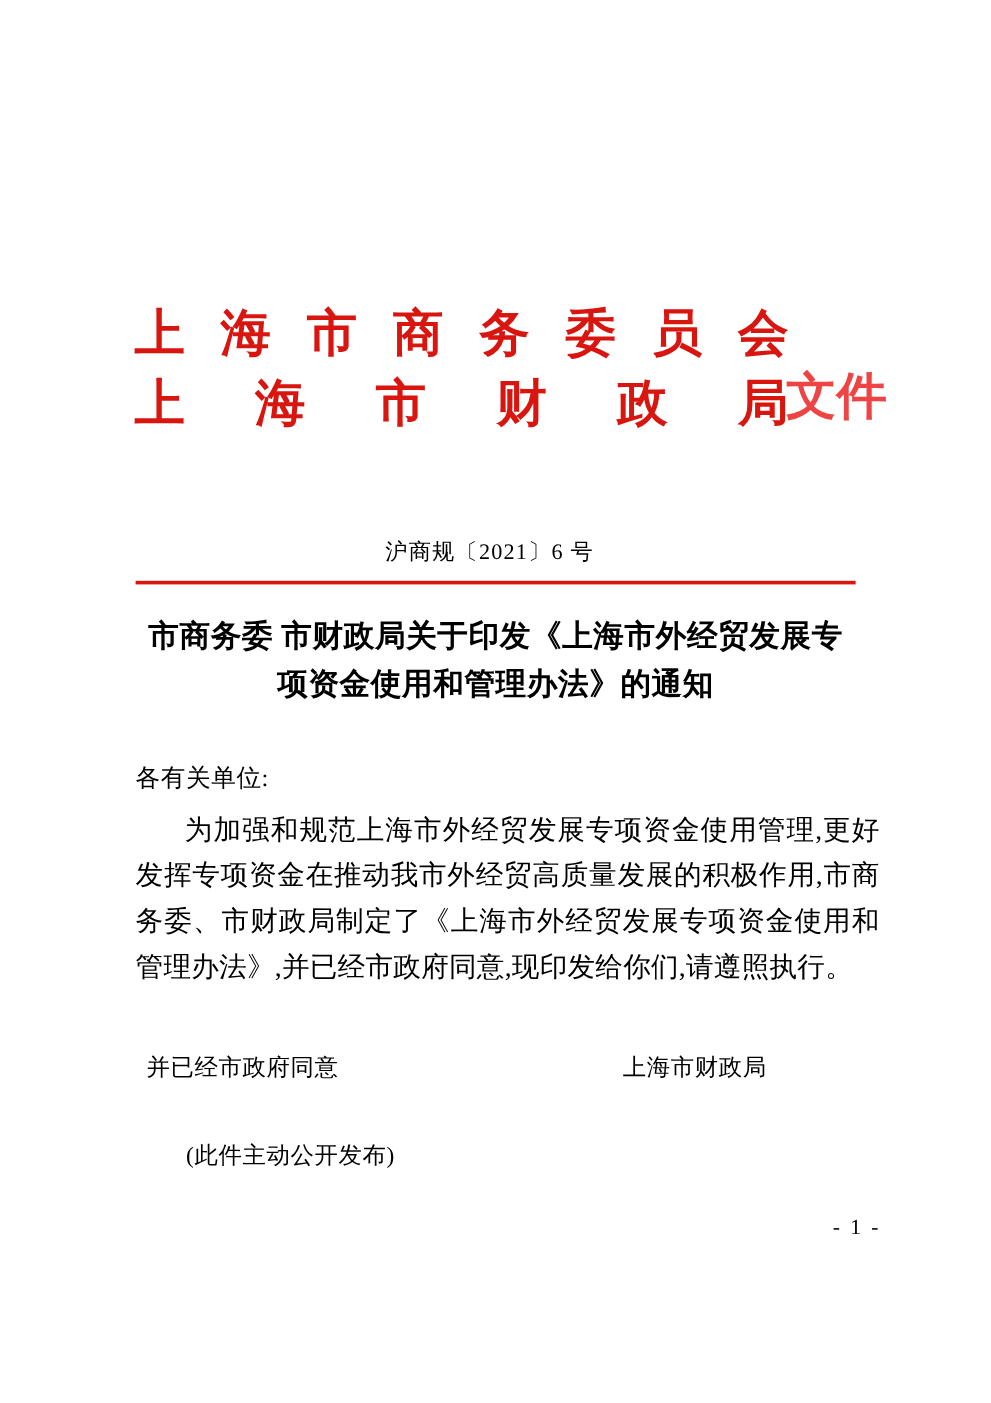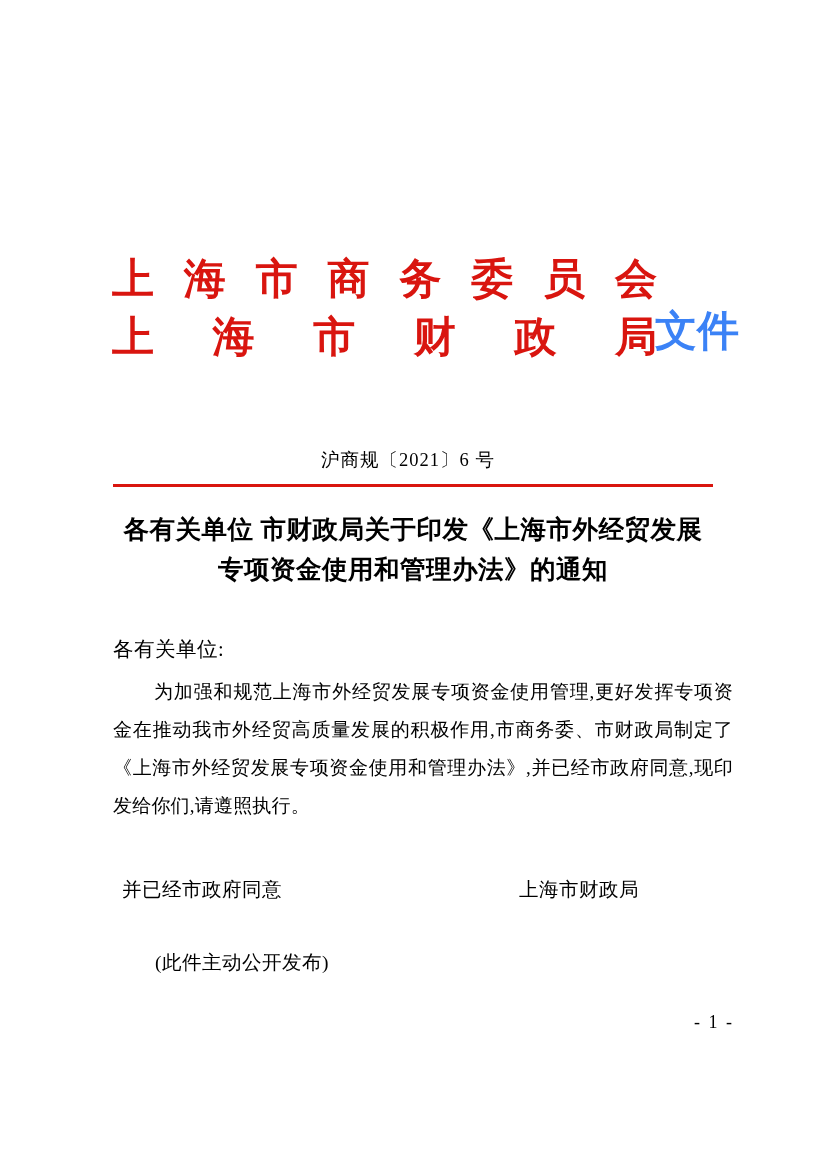--- a/index.html
+++ b/index.html
@@ -48,21 +48,21 @@
     justify-content: space-between;
     white-space: nowrap;
   }
   .lh-main span {
     display: inline-block;
   }
   .lh-suffix {
     position: absolute;
     left: 655px;
     top: 56px;
-    color: #3b82f6;
+    color: #ef4444;
     font-family: "Liberation Serif", "DejaVu Serif", serif;
     font-weight: bold;
     font-size: 42px;
     line-height: 50px;
     letter-spacing: 0px;
     white-space: nowrap;
   }
 
   
   .doc-number {
@@ -108,21 +108,21 @@
     font-size: 20.5px;
     line-height: 34px;
     letter-spacing: 0.5px;
     text-align: center;
   }
   .body-text {
     position: absolute;
     left: 113px;
     top: 673px;
     width: 620px;
-    font-size: 19px;
+    font-size: 23px;
     line-height: 38px;
     text-align: justify;
     text-justify: inter-ideograph;
     text-indent: 41px;
     letter-spacing: 0.2px;
   }
 
   
   .sig-left {
     position: absolute;
@@ -195,21 +195,21 @@
         <span>局</span>
       </div>
     </div>
     <div class="lh-suffix">文件</div>
   </div>
 
   <div class="doc-number">沪商规〔2021〕6 号</div>
 
   <div class="red-rule"></div>
 
-  <div class="doc-title">各有关单位 市财政局关于印发《上海市外经贸发展专项资金使用和管理办法》的通知</div>
+  <div class="doc-title">市商务委 市财政局关于印发《上海市外经贸发展专项资金使用和管理办法》的通知</div>
 
   <div class="salutation">各有关单位:</div>
 
   <div class="body-text">为加强和规范上海市外经贸发展专项资金使用管理,更好发挥专项资金在推动我市外经贸高质量发展的积极作用,市商务委、市财政局制定了《上海市外经贸发展专项资金使用和管理办法》,并已经市政府同意,现印发给你们,请遵照执行。</div>
 
   <div class="sig-left">并已经市政府同意</div>
   <div class="sig-right-name">上海市财政局</div>
 
   <div class="publish-note">(此件主动公开发布)</div>
 

